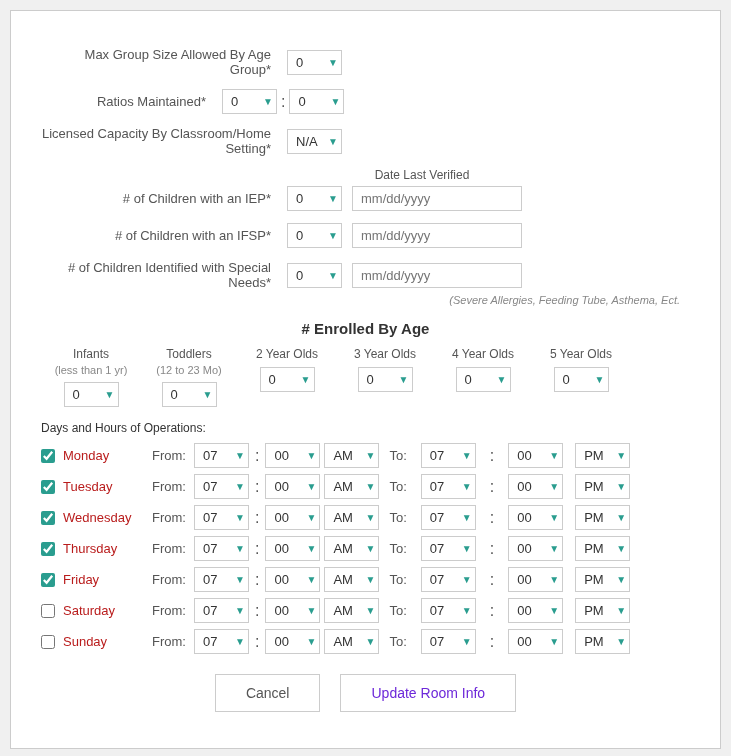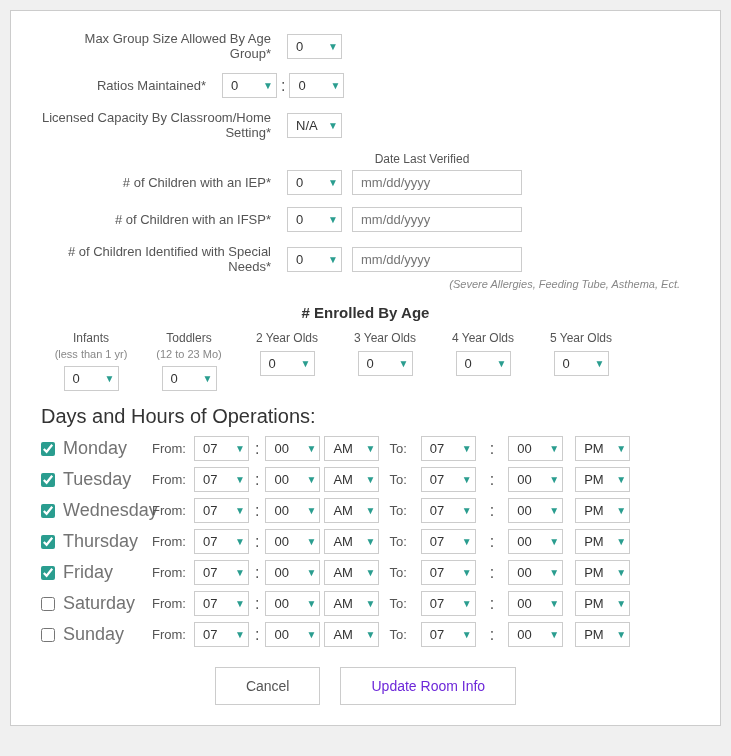--- a/index.html
+++ b/index.html
@@ -9,21 +9,21 @@
       background: #f0f0f0;
       display: flex;
       justify-content: center;
       align-items: flex-start;
       padding: 10px;
     }
     .container {
       background: #fff;
       border: 1px solid #ccc;
       width: 731px;
-      padding: 20px 30px;
+      padding: 36px 30px;
     }
     .form-row {
       display: flex;
       align-items: center;
       margin-bottom: 12px;
     }
     .label {
       text-align: right;
       color: #555;
       flex-shrink: 0;
@@ -107,40 +107,40 @@
       margin-bottom: 4px;
       line-height: 1.3;
     }
     .enrolled-col .sub-label {
       font-size: 11px;
       color: #888;
     }
 
     
     .days-title {
-      font-size: 20px;
+      font-size: 12px;
       color: #333;
       margin: 14px 0 8px;
     }
     .day-row {
       display: flex;
       align-items: center;
       margin-bottom: 6px;
       gap: 4px;
     }
     .day-row input[type="checkbox"] {
       margin-right: 4px;
       accent-color: #2a9d8f;
       width: 14px;
       height: 14px;
     }
     .day-name {
       width: 85px;
-      color: #737373;
-      font-size: 18px;
+      color: #b91c1c;
+      font-size: 13px;
     }
     .from-label, .to-label {
       color: #555;
       font-size: 13px;
       margin-right: 4px;
     }
     .time-group {
       display: flex;
       align-items: center;
       gap: 2px;

